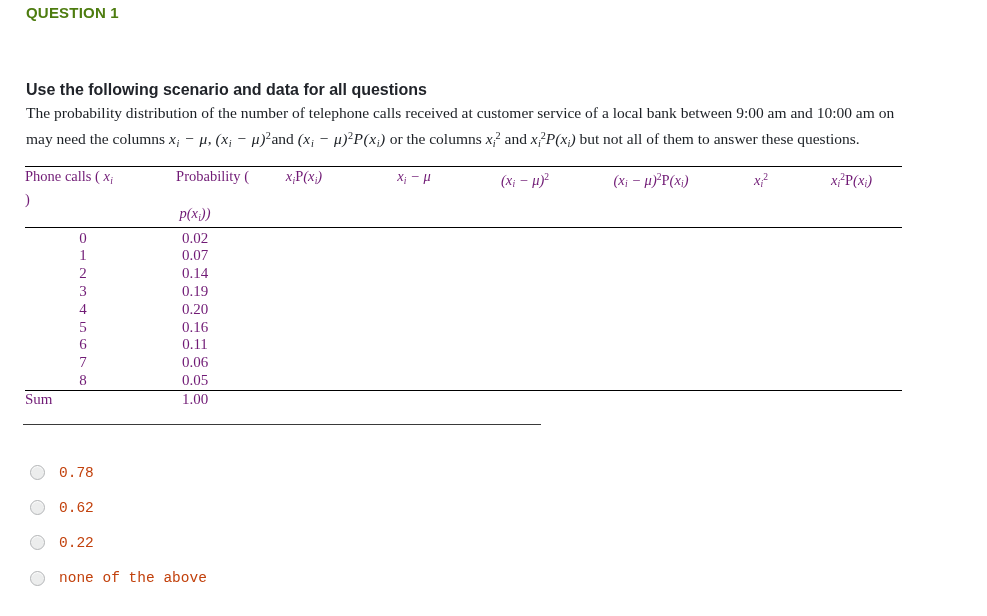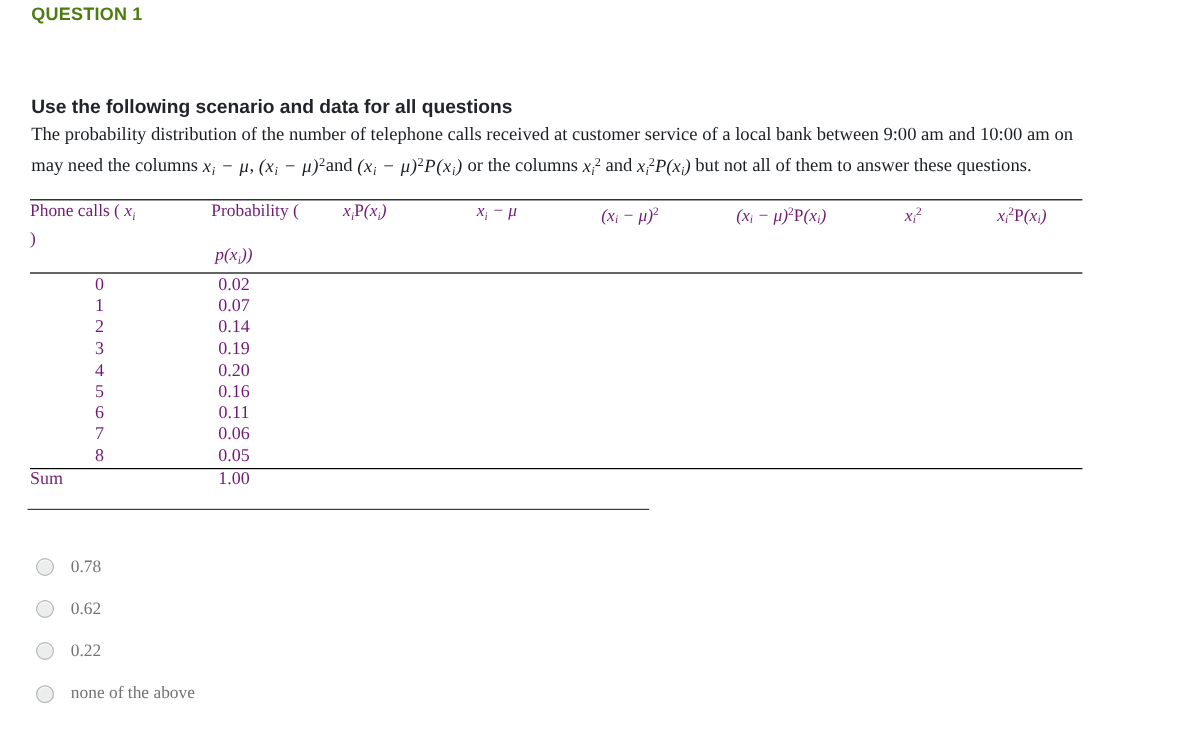--- a/index.html
+++ b/index.html
@@ -177,23 +177,23 @@
     height: 13px;
     border-radius: 50%;
     background: #eceded;
     border: 1px solid #b4b6b8;
     box-shadow: inset 0 1px 1px rgba(255,255,255,0.9);
     flex: 0 0 auto;
     margin-left: 5px;
   }
   .option-label {
     margin-left: 14px;
-    font-family: Liberation Serif, serif;
+    font-family: Liberation Mono, monospace;
     font-size: 14.5px;
-    color: #737373;
+    color: #c2410c;
     line-height: 18px;
   }
 </style>
 </head>
 <body>
 
 <div class="page">
 
   <div class="question-label">QUESTION 1</div>
 

